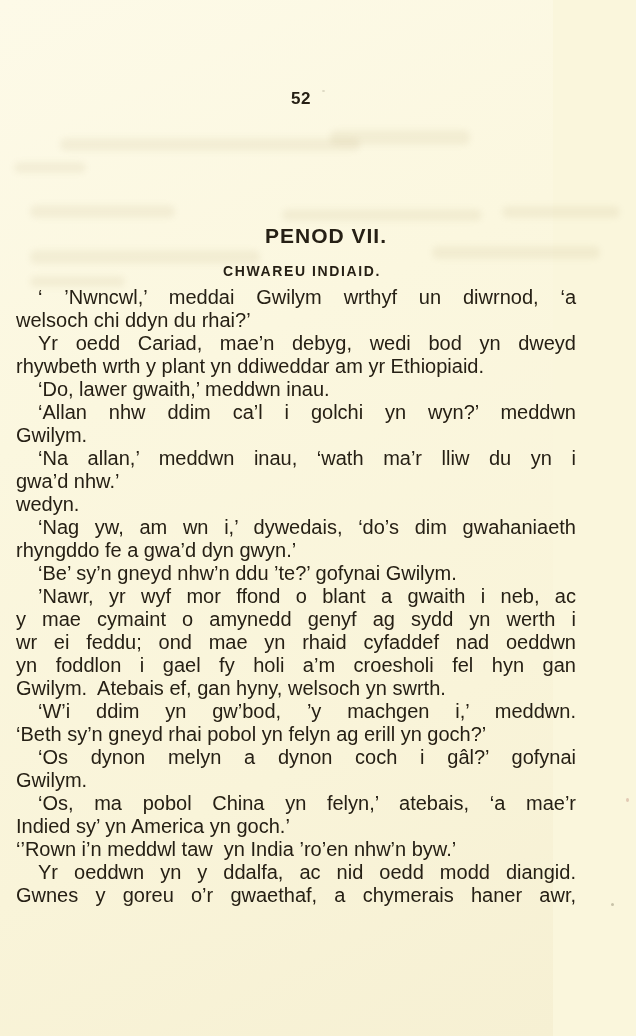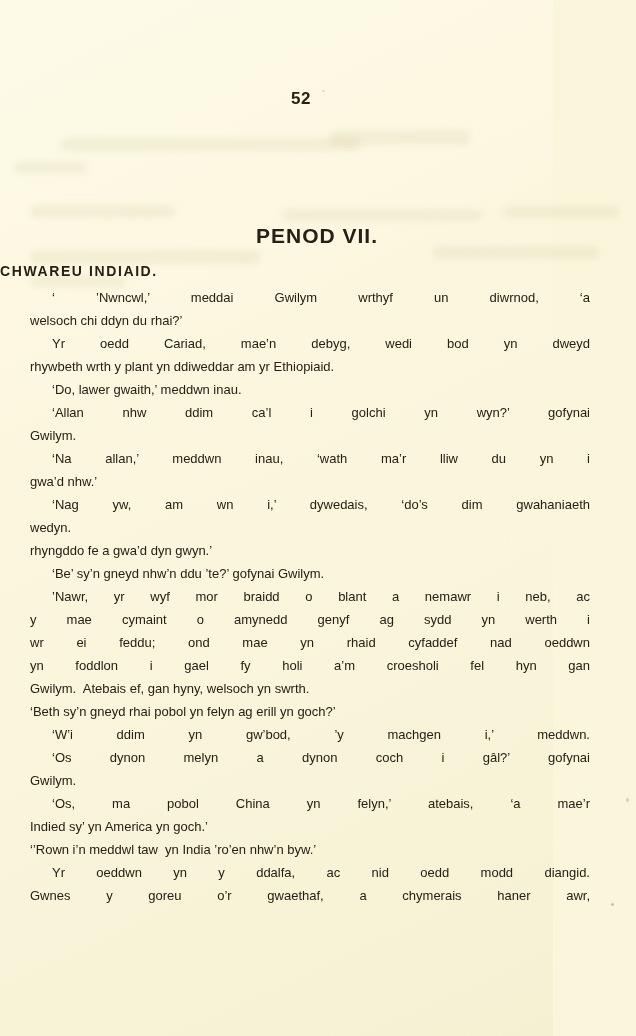--- a/index.html
+++ b/index.html
@@ -41,42 +41,44 @@
     left: 0;
     width: 602px;
     text-align: center;
     font-size: 17px;
     font-weight: bold;
     letter-spacing: 0.5px;
   }
   .chapter-heading {
     position: absolute;
     top: 224px;
-    left: 15px;
+    left: 0;
     width: 604px;
     text-align: center;
     font-size: 21px;
     font-weight: bold;
     letter-spacing: 1px;
+    padding-left: 24px;
   }
   .chapter-subheading {
     position: absolute;
     top: 263px;
     left: 0;
     width: 604px;
+    text-align: center;
     font-size: 14px;
     font-weight: bold;
     letter-spacing: 1.6px;
   }
   .body-text {
     position: absolute;
     top: 286px;
-    left: 30px;
+    left: 16px;
     width: 560px;
-    font-size: 13px;
+    font-size: 20px;
     line-height: 23px;
   }
   .line {
     white-space: pre-wrap;
     text-align: justify;
     text-align-last: justify;
   }
   .line.end {
     text-align-last: left;
   }
@@ -108,35 +110,35 @@
   <div class="chapter-heading">PENOD VII.</div>
 
   <div class="chapter-subheading">CHWAREU INDIAID.</div>
 
   <div class="body-text">
       <div class="line indent">‘ ’Nwncwl,’ meddai Gwilym wrthyf un diwrnod, ‘a</div>
       <div class="line end">welsoch chi ddyn du rhai?’</div>
       <div class="line indent">Yr oedd Cariad, mae’n debyg, wedi bod yn dweyd</div>
       <div class="line end">rhywbeth wrth y plant yn ddiweddar am yr Ethiopiaid.</div>
       <div class="line indent end">‘Do, lawer gwaith,’ meddwn inau.</div>
-      <div class="line indent">‘Allan nhw ddim ca’l i golchi yn wyn?’ gofynai</div>
+      <div class="line indent">‘Allan nhw ddim ca’l i golchi yn wyn?’ meddwn</div>
       <div class="line end">Gwilym.</div>
       <div class="line indent">‘Na allan,’ meddwn inau, ‘wath ma’r lliw du yn i</div>
       <div class="line end">gwa’d nhw.’</div>
+      <div class="line end">wedyn.</div>
       <div class="line indent">‘Nag yw, am wn i,’ dywedais, ‘do’s dim gwahaniaeth</div>
-      <div class="line end">wedyn.</div>
       <div class="line end">rhyngddo fe a gwa’d dyn gwyn.’</div>
       <div class="line indent end">‘Be’ sy’n gneyd nhw’n ddu ’te?’ gofynai Gwilym.</div>
-      <div class="line indent">’Nawr, yr wyf mor braidd o blant a nemawr i neb, ac</div>
+      <div class="line indent">’Nawr, yr wyf mor ffond o blant a gwaith i neb, ac</div>
       <div class="line">y mae cymaint o amynedd genyf ag sydd yn werth i</div>
       <div class="line">wr ei feddu; ond mae yn rhaid cyfaddef nad oeddwn</div>
       <div class="line">yn foddlon i gael fy holi a’m croesholi fel hyn gan</div>
       <div class="line end">Gwilym.  Atebais ef, gan hyny, welsoch yn swrth.</div>
+      <div class="line indent">‘W’i ddim yn gw’bod, ’y machgen i,’ meddwn.</div>
       <div class="line end">‘Beth sy’n gneyd rhai pobol yn felyn ag erill yn goch?’</div>
-      <div class="line indent">‘W’i ddim yn gw’bod, ’y machgen i,’ meddwn.</div>
       <div class="line indent">‘Os dynon melyn a dynon coch i gâl?’ gofynai</div>
       <div class="line end">Gwilym.</div>
       <div class="line indent">‘Os, ma pobol China yn felyn,’ atebais, ‘a mae’r</div>
       <div class="line end">Indied sy’ yn America yn goch.’</div>
       <div class="line end">‘’Rown i’n meddwl taw  yn India ’ro’en nhw’n byw.’</div>
       <div class="line indent">Yr oeddwn yn y ddalfa, ac nid oedd modd diangid.</div>
       <div class="line">Gwnes y goreu o’r gwaethaf, a chymerais haner awr,</div>
     </div>
 
 </div>

